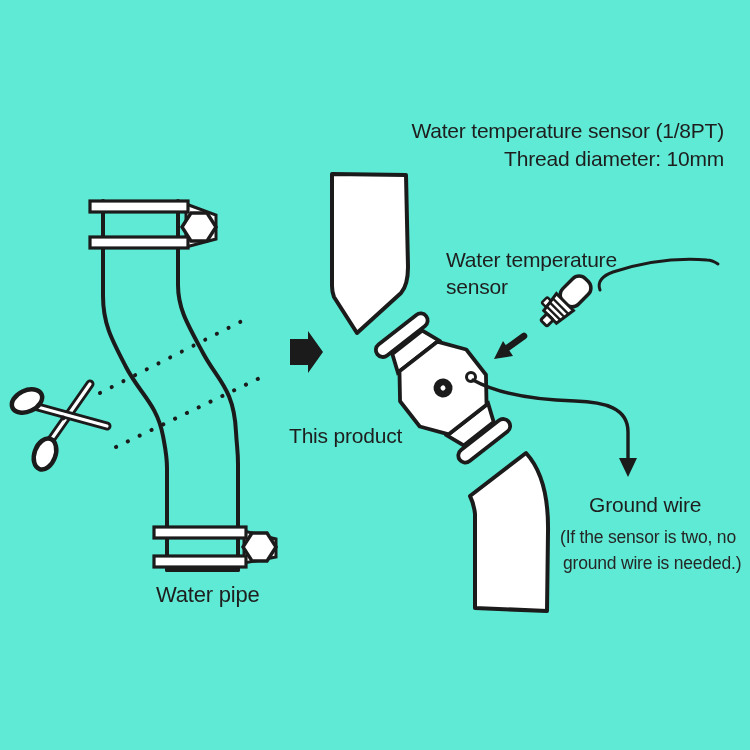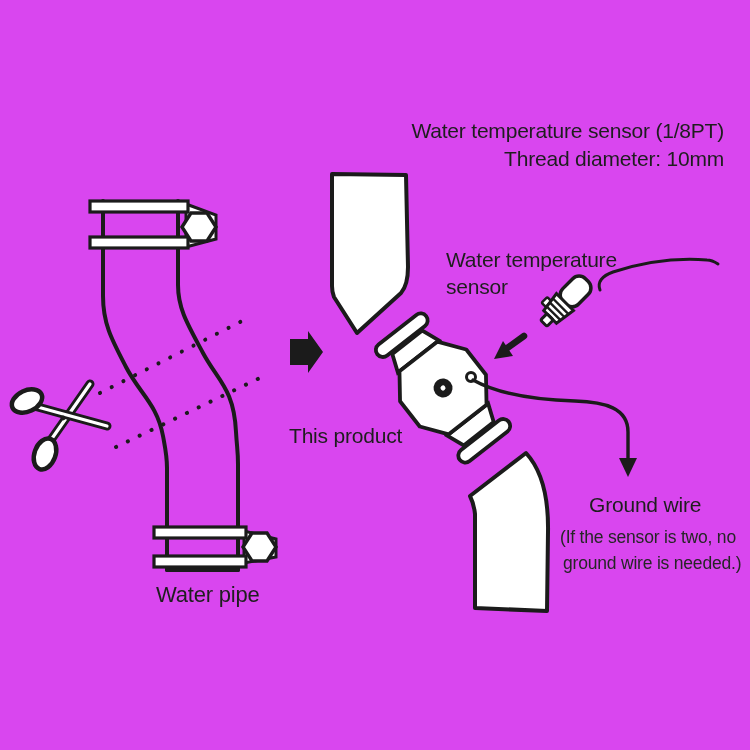--- a/index.html
+++ b/index.html
@@ -8,21 +8,21 @@
     width: 750px;
     height: 750px;
     background: #ffffff;
     overflow: hidden;
     font-family: "Liberation Sans", sans-serif;
   }
   .stage {
     position: relative;
     width: 750px;
     height: 750px;
-    background: #d946ef;
+    background: #5eead4;
   }
   svg { display: block; }
   text {
     fill: #1e1e1e;
     letter-spacing: -0.2px;
   }
   .lbl  { font-size: 21px; }
   .lbl-lg { font-size: 22px; }
   .note { font-size: 17.5px; fill: #262626; }
   .ink-line { stroke: #1b1b1b; fill: none; }

